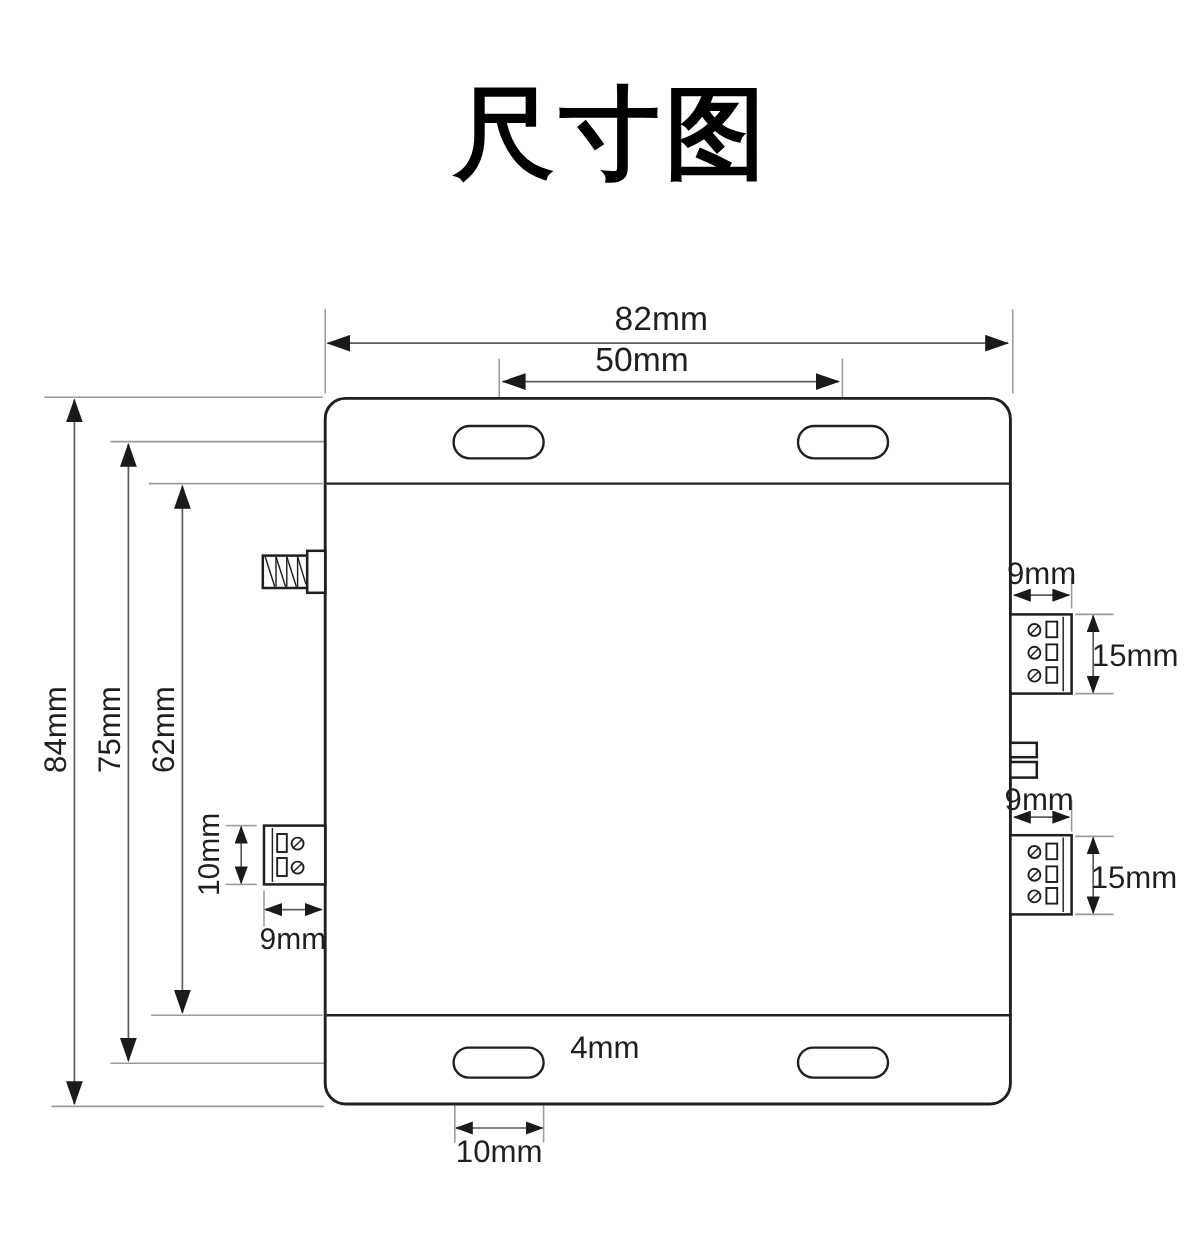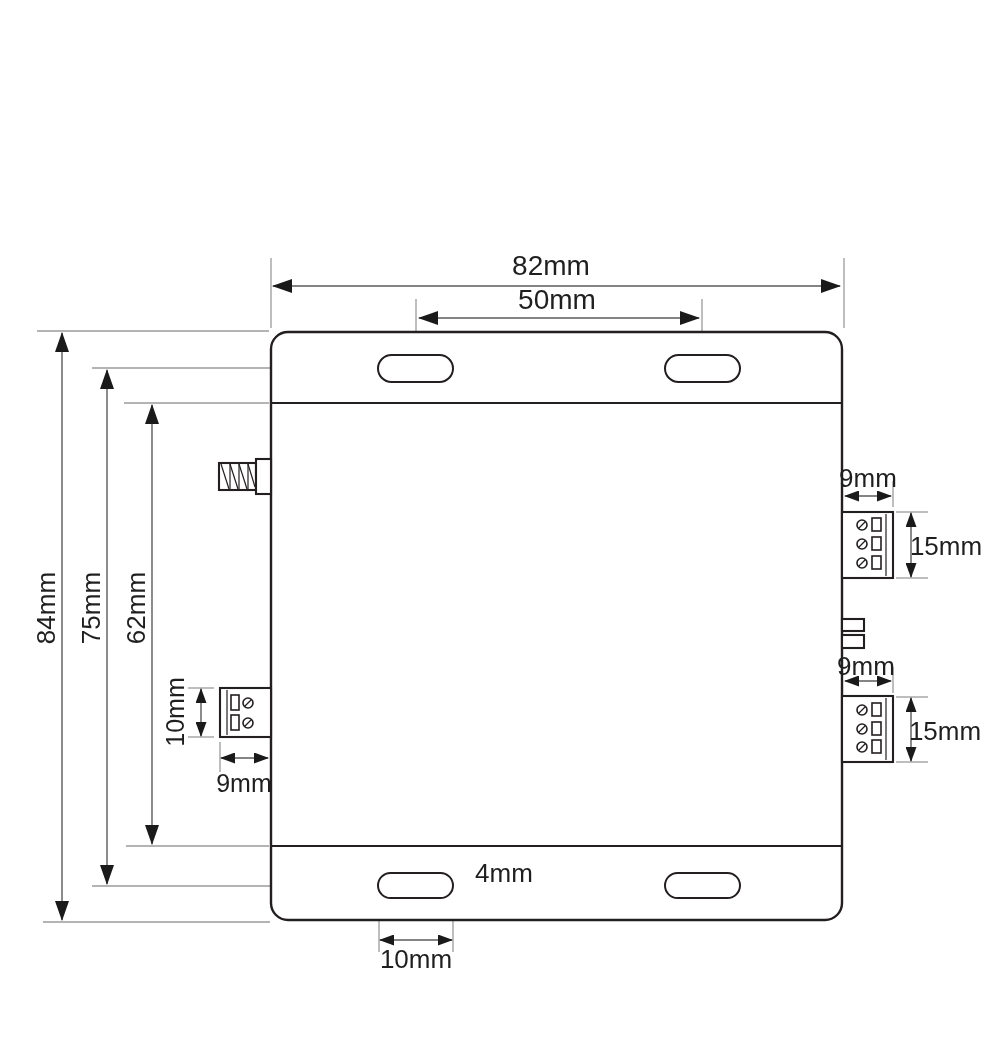--- a/index.html
+++ b/index.html
@@ -153,23 +153,24 @@
       <circle class="detail" cx="862" cy="729" r="5"></circle>
       <line class="thin" x1="858.5" y1="732.5" x2="865.5" y2="725.5"></line>
       <circle class="detail" cx="862" cy="747" r="5"></circle>
       <line class="thin" x1="858.5" y1="750.5" x2="865.5" y2="743.5"></line>
       <rect class="detail" x="872" y="703" width="9" height="13"></rect>
       <rect class="detail" x="872" y="722" width="9" height="13"></rect>
       <rect class="detail" x="872" y="740" width="9" height="13"></rect>
     </g>
   </svg>
 
+  <div class="title" style="left:510px;top:112px;">尺寸图</div>
 
   <div class="lbl big" style="left:551px;top:266px;">82mm</div>
-  <div class="lbl big" style="left:557px;top:300px;">50mm</div>
+  <div class="lbl big" style="left:535px;top:300px;">50mm</div>
 
   <div class="lbl rot" style="left:46px;top:608px;">84mm</div>
   <div class="lbl rot" style="left:91px;top:608px;">75mm</div>
   <div class="lbl rot" style="left:136px;top:608px;">62mm</div>
 
   <div class="lbl rot med" style="left:175px;top:712px;">10mm</div>
   <div class="lbl med" style="left:244px;top:783px;">9mm</div>
 
   <div class="lbl" style="left:868px;top:478px;">9mm</div>
   <div class="lbl" style="left:946px;top:546px;">15mm</div>

